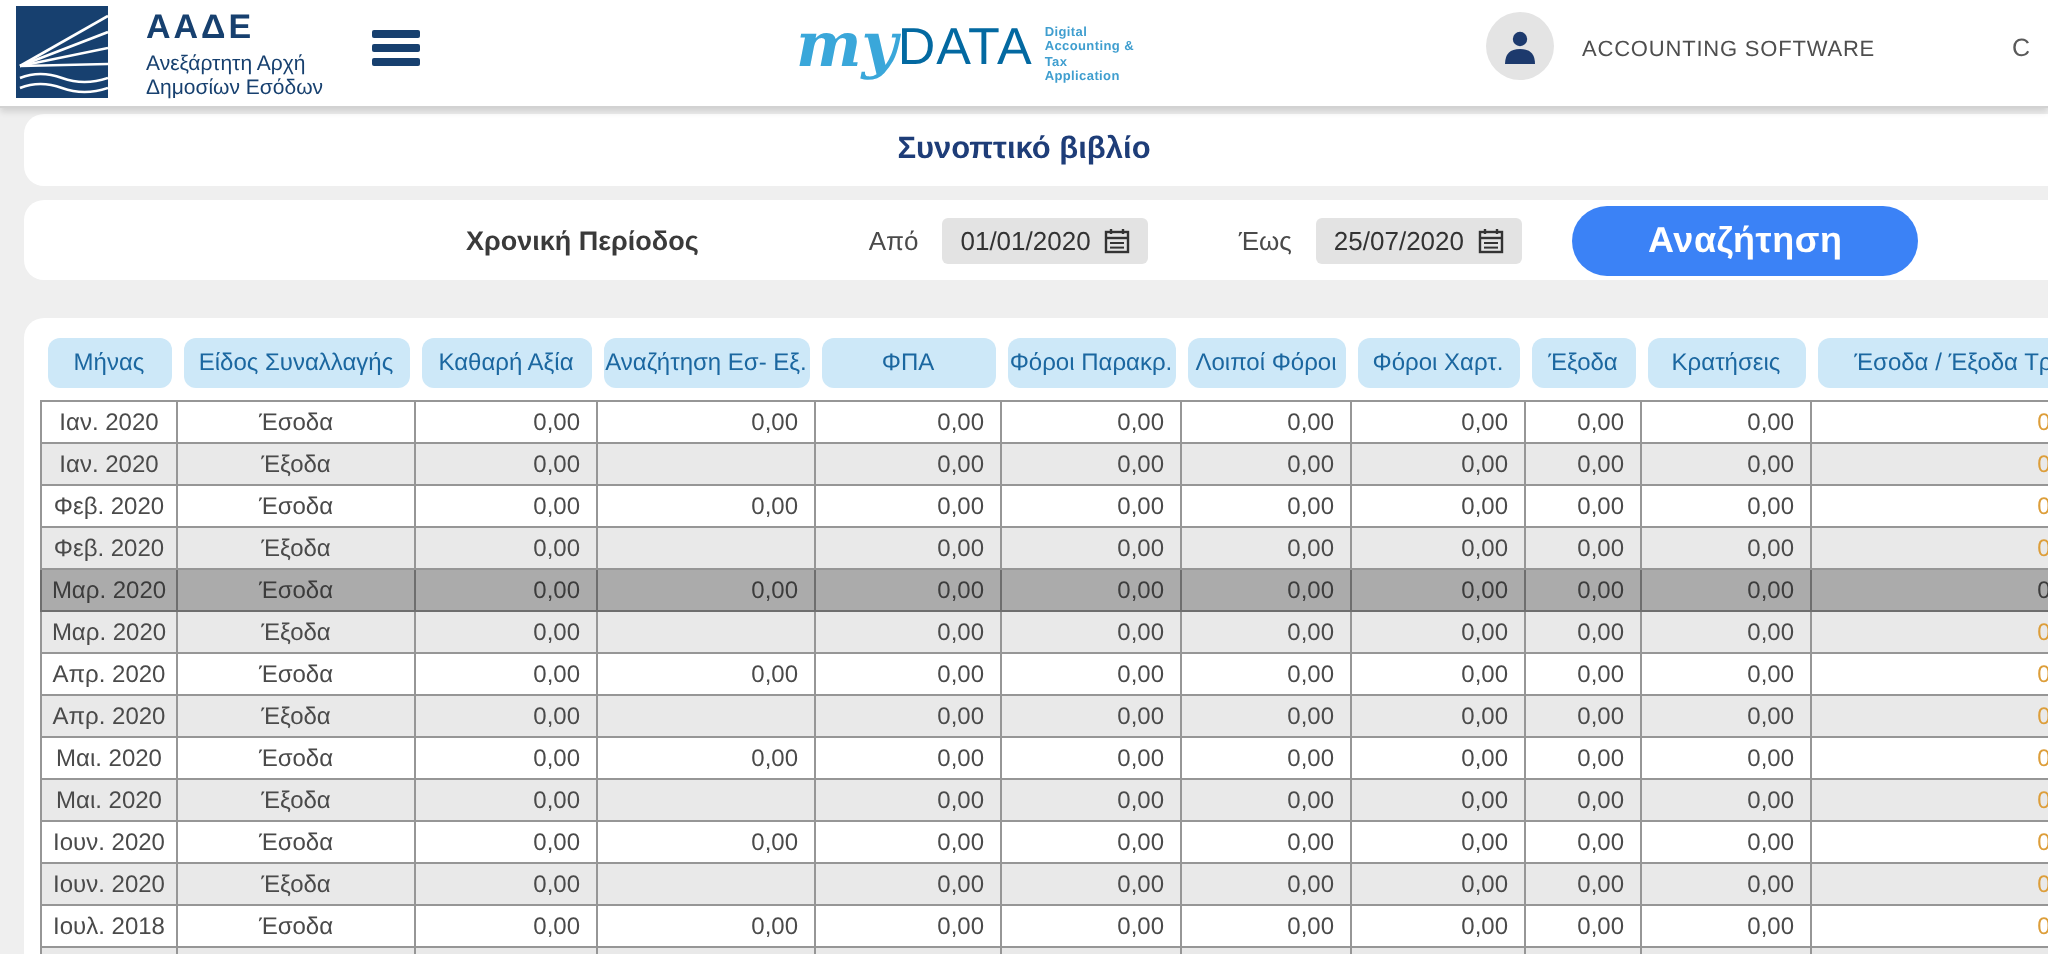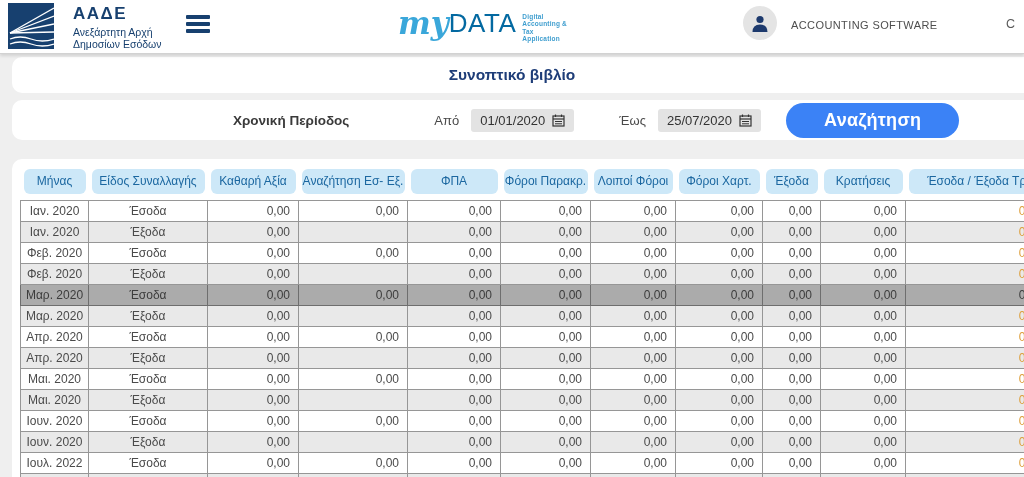--- a/index.html
+++ b/index.html
@@ -340,21 +340,21 @@
           <td class="num"></td>
           <td class="num">0,00</td>
           <td class="num">0,00</td>
           <td class="num">0,00</td>
           <td class="num">0,00</td>
           <td class="num">0,00</td>
           <td class="num">0,00</td>
           <td class="num third-party">0,00</td>
         </tr>
         <tr class="row-income">
-          <td>Ιουλ. 2022</td>
+          <td>Ιουλ. 2018</td>
           <td>Έσοδα</td>
           <td class="num">0,00</td>
           <td class="num">0,00</td>
           <td class="num">0,00</td>
           <td class="num">0,00</td>
           <td class="num">0,00</td>
           <td class="num">0,00</td>
           <td class="num">0,00</td>
           <td class="num">0,00</td>
           <td class="num third-party">0,00</td>

